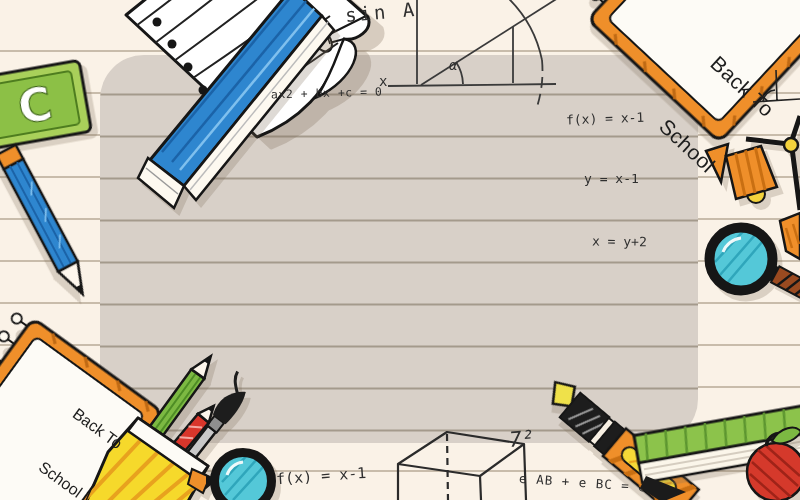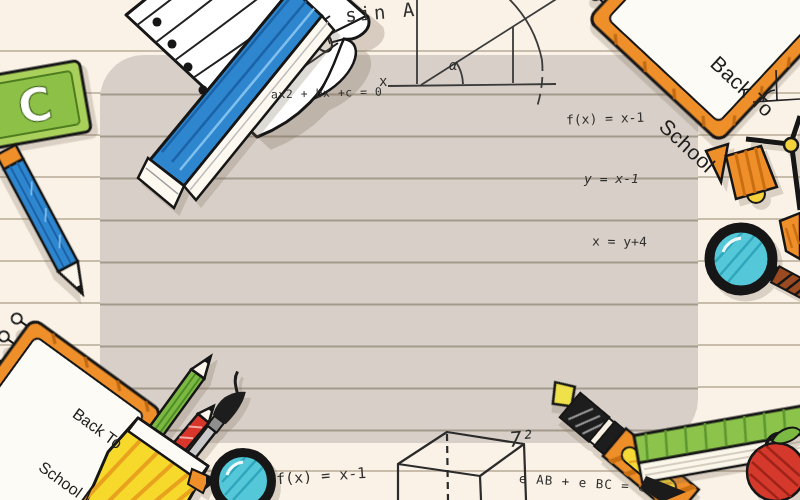--- a/index.html
+++ b/index.html
@@ -28,22 +28,22 @@
 <body>
 
 <div class="stage">
 
   <div class="panel"></div>
 
   <div class="t under" style="left:594px;top:3px;font-size:19px;transform:rotate(-6deg);">3X2+</div>
 
   <div class="t under" style="left:566px;top:69px;font-size:13px;line-height:20px;">
     <div style="transform:rotate(-2deg);">f(x) = x-1</div>
-    <div style="margin-left:18px;font-style:italic;">y = x-1</div>
-    <div style="margin-left:26px;margin-top:3px;transform:rotate(1deg);">x = y+4</div>
+    <div style="margin-left:18px;">y = x-1</div>
+    <div style="margin-left:26px;margin-top:3px;transform:rotate(1deg);">x = y+2</div>
   </div>
 
   <div class="t under" style="left:519px;top:476px;font-size:12.5px;letter-spacing:1px;transform:rotate(4deg);">e AB + e BC = e AB</div>
 
   <svg class="art" width="800" height="500" viewBox="0 0 800 500">
     <defs>
       <clipPath id="cupClip">
           <polygon points="138,418 208,466 186,505 85,505 108,452"></polygon>
         </clipPath>
       <clipPath id="lensR">

